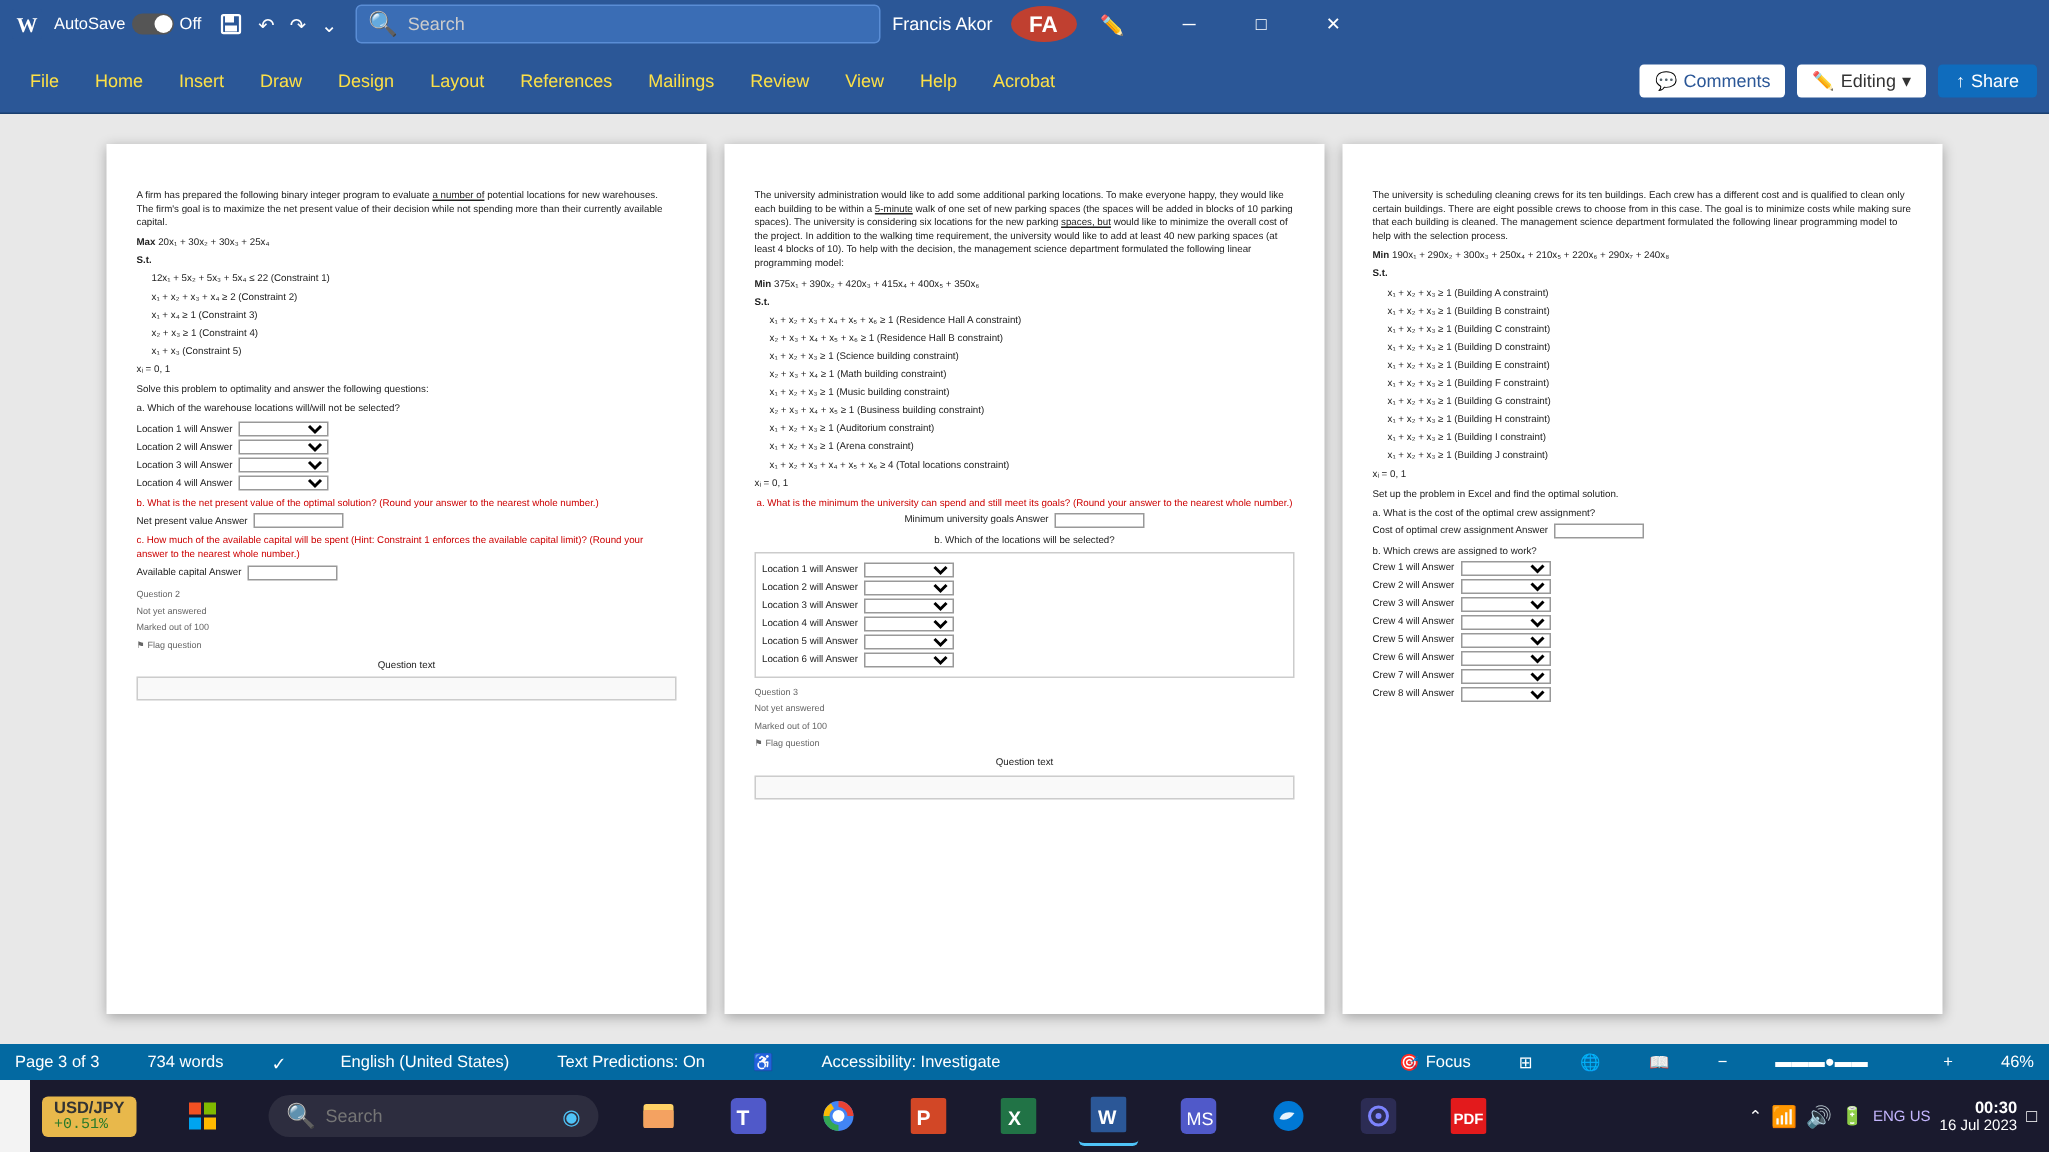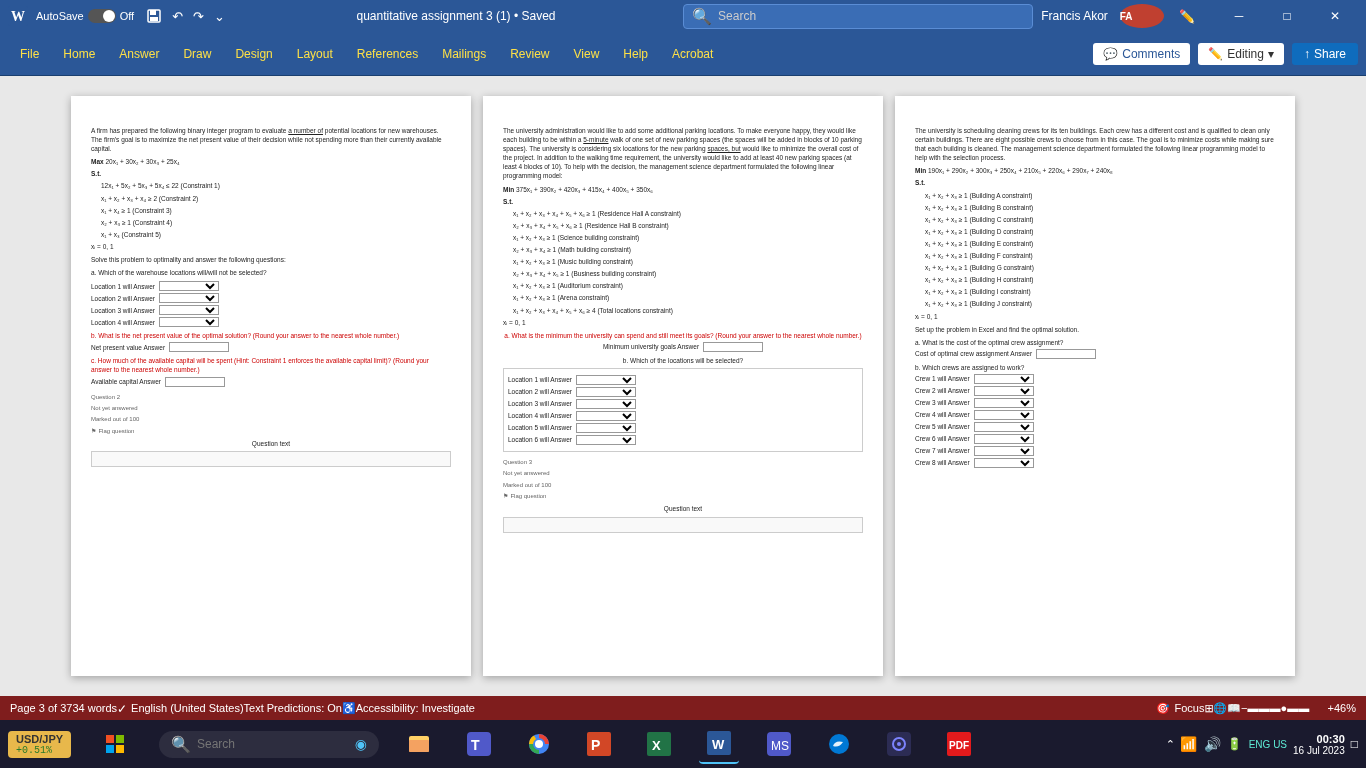--- a/index.html
+++ b/index.html
@@ -18,21 +18,21 @@
     .titlebar-autosave { display: flex; align-items: center; gap: 4px; color: white; font-size: 11px; }
     .toggle-switch { width: 28px; height: 14px; background: #555; border-radius: 7px; position: relative; cursor: pointer; }
     .toggle-knob { width: 12px; height: 12px; background: white; border-radius: 50%; position: absolute; top: 1px; right: 1px; }
     .titlebar-btn { background: none; border: none; color: white; cursor: pointer; padding: 2px 4px; font-size: 13px; display: flex; align-items: center; }
     .titlebar-undo-redo { display: flex; gap: 2px; align-items: center; }
     .titlebar-title { flex: 1; text-align: center; color: white; font-size: 12px; }
     .titlebar-search { background: #3a6db5; border: 1px solid #5a8dd5; border-radius: 4px; display: flex; align-items: center; padding: 2px 8px; gap: 6px; width: 350px; }
     .titlebar-search input { background: transparent; border: none; outline: none; color: white; font-size: 12px; width: 100%; }
     .titlebar-search input::placeholder { color: #ccc; }
     .titlebar-user { display: flex; align-items: center; gap: 12px; color: white; font-size: 12px; }
-    .user-avatar { width: 44px; height: 24px; background: #c04030; border-radius: 50%; display: flex; align-items: center; justify-content: flex-start; color: white; font-size: 10px; font-weight: bold; }
+    .user-avatar { width: 44px; height: 24px; background: #c04030; border-radius: 50%; display: flex; align-items: center; justify-content: center; color: white; font-size: 15px; font-weight: bold; }
     .window-controls { display: flex; gap: 2px; margin-left: 8px; }
     .win-btn { width: 46px; height: 32px; display: flex; align-items: center; justify-content: center; color: white; font-size: 12px; cursor: pointer; }
 
     
     .ribbon {
       background: #2b5797;
       height: 44px;
       display: flex;
       align-items: center;
       padding: 0 8px;
@@ -76,39 +76,40 @@
     .indent { padding-left: 10px; }
     .question-meta { color: #666; font-size: 6px; margin-top: 6px; }
     .flag-row { font-size: 6px; color: #666; margin: 2px 0; display: flex; align-items: center; gap: 2px; }
     .question-text-box { width: 100%; height: 16px; border: 1px solid #ccc; background: #f9f9f9; margin-top: 2px; }
     .underline-text { text-decoration: underline; }
     .bold-text { font-weight: bold; }
     .table-area { border: 1px solid #ccc; padding: 4px; margin: 3px 0; }
 
     
     .statusbar {
-      background: #7f1d1d;
+      background: #0369a1;
       height: 24px;
       display: flex;
       align-items: center;
       padding: 12px 10px;
-      gap: 0;
+      gap: 32px;
       flex-shrink: 0;
     }
     .status-item { color: white; font-size: 11px; display: flex; align-items: center; gap: 4px; }
 
     
     .taskbar {
       background: #1a1a2e;
       height: 48px;
       display: flex;
       align-items: center;
       padding: 0 8px;
       gap: 20px;
       flex-shrink: 0;
+      margin-left: 20px;
     }
     .taskbar-start { width: 48px; height: 48px; display: flex; align-items: center; justify-content: center; cursor: pointer; }
     .taskbar-search-box { background: #2d2d3f; border-radius: 20px; display: flex; align-items: center; gap: 6px; padding: 4px 12px; width: 220px; }
     .taskbar-search-box input { background: transparent; border: none; outline: none; color: white; font-size: 12px; width: 100%; }
     .taskbar-icon { width: 40px; height: 40px; display: flex; align-items: center; justify-content: center; border-radius: 4px; cursor: pointer; flex-shrink: 0; }
     .taskbar-spacer { flex: 1; }
     .taskbar-sys { display: flex; align-items: center; gap: 6px; }
 
     .currency-widget { background: #e8b84b; border-radius: 4px; padding: 2px 8px; display: flex; flex-direction: column; justify-content: center; }
     .currency-name { font-size: 11px; font-weight: bold; color: #333; }
@@ -138,21 +139,20 @@
           <rect x="2" y="2" width="12" height="12" rx="1" fill="none" stroke="white" stroke-width="1.5"></rect>
           <rect x="4" y="2" width="6" height="5" fill="white"></rect>
           <rect x="4" y="9" width="8" height="4" fill="white"></rect>
         </svg>
     </button>
     <button class="titlebar-btn">↶</button>
     <button class="titlebar-btn">↷</button>
     <button class="titlebar-btn">⌄</button>
   </div>
 
-  <div class="titlebar-title">quantitative assignment 3 (1) • Saved</div>
 
   <div class="titlebar-search">
     <span>🔍</span>
     <input type="text" placeholder="Search" style="">
   </div>
 
   <div class="titlebar-user">
     <span>Francis Akor</span>
     <div class="user-avatar">
       <span>FA</span>
@@ -164,21 +164,21 @@
     <div class="win-btn">─</div>
     <div class="win-btn">□</div>
     <div class="win-btn close">✕</div>
   </div>
 </div>
 
 <div class="ribbon">
   <div class="ribbon-tabs">
     <div class="ribbon-tab">File</div>
     <div class="ribbon-tab">Home</div>
-    <div class="ribbon-tab">Answer</div>
+    <div class="ribbon-tab">Insert</div>
     <div class="ribbon-tab">Draw</div>
     <div class="ribbon-tab">Design</div>
     <div class="ribbon-tab">Layout</div>
     <div class="ribbon-tab">References</div>
     <div class="ribbon-tab">Mailings</div>
     <div class="ribbon-tab">Review</div>
     <div class="ribbon-tab">View</div>
     <div class="ribbon-tab">Help</div>
     <div class="ribbon-tab">Acrobat</div>
   </div>
@@ -494,21 +494,21 @@
       </svg>
   </div>
 
   <div class="taskbar-spacer"></div>
 
   <div class="taskbar-sys">
     <span style="color:white; font-size:11px;">⌃</span>
     <span style="color:white; font-size:14px;">📶</span>
     <span style="color:white; font-size:14px;">🔊</span>
     <span style="color:white; font-size:12px;">🔋</span>
-    <div style="display:flex;flex-direction:column;align-items:flex-start;color:#5eead4;">
+    <div style="display:flex;flex-direction:column;align-items:flex-start;color:#c4b5fd;">
       <span style="font-size:10px;">ENG US</span>
     </div>
     <div style="display:flex;flex-direction:column;align-items:flex-end;color:white;">
       <span style="font-size:11px; font-weight:bold;">00:30</span>
       <span style="font-size:10px;">16 Jul 2023</span>
     </div>
     <span style="color:white; font-size:12px;">□</span>
   </div>
 </div>
 

